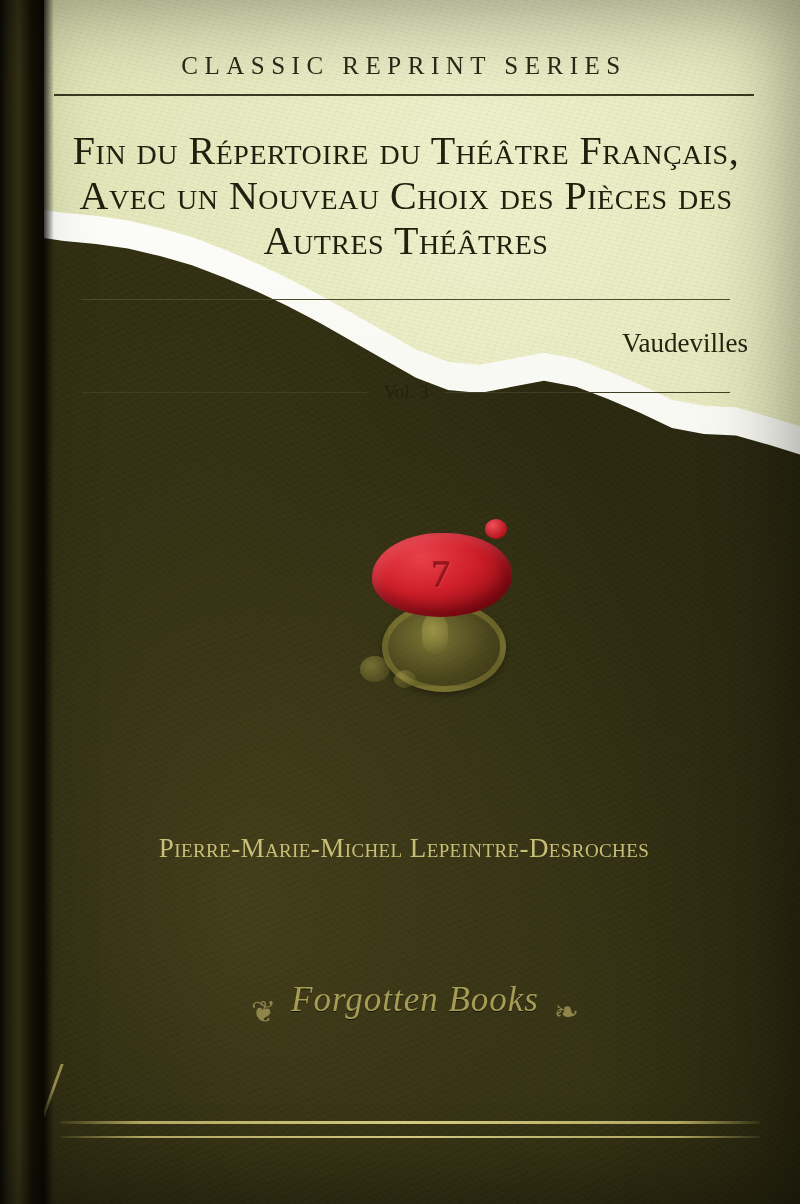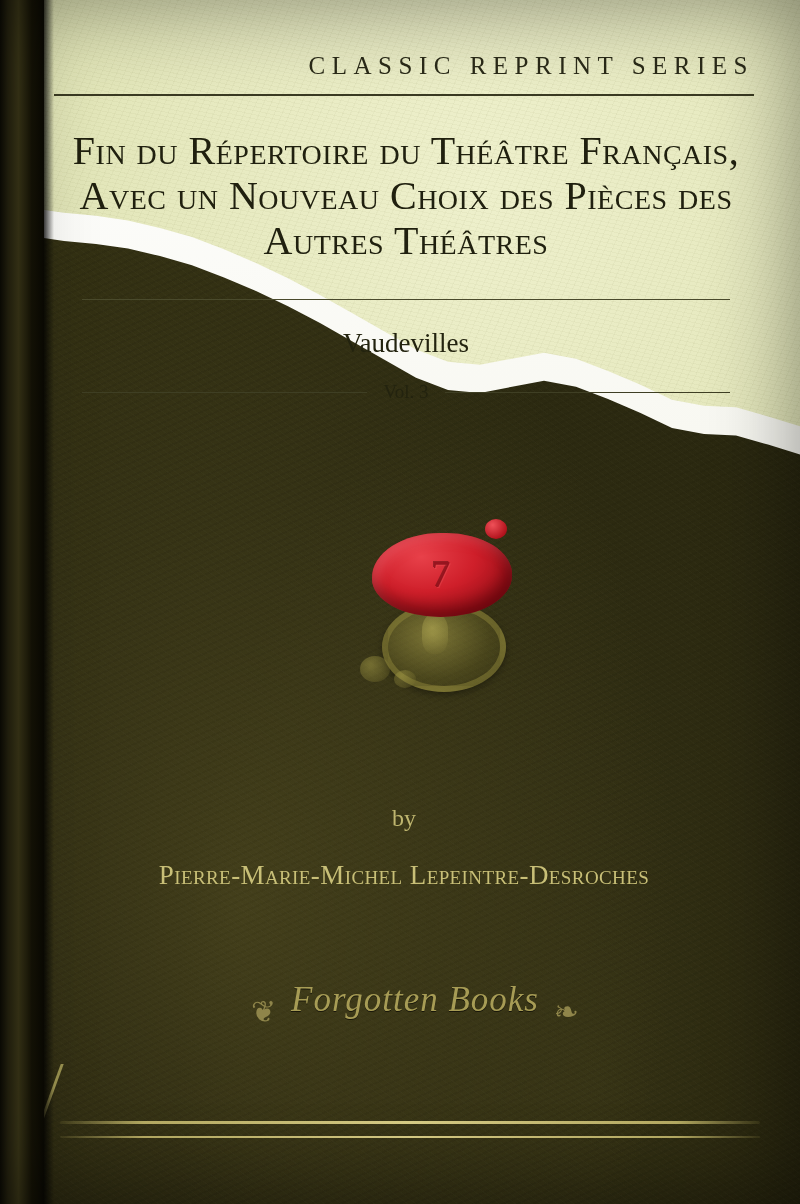--- a/index.html
+++ b/index.html
@@ -134,21 +134,20 @@
     z-index: 20;
     text-align: center;
   }
   .series-title {
     font-family: "Liberation Serif", serif;
     font-size: 25px;
     letter-spacing: 6.5px;
     color: #2a2a18;
     font-weight: 400;
     padding-bottom: 14px;
-    text-align: right;
   }
   .rule {
     height: 2px;
     background: #3a3a22;
     margin: 0 auto;
   }
   .rule-thin { height: 1px; background: #4a4a2c; }
 
   
   .title-block {
@@ -170,20 +169,21 @@
   }
   .title-rule-wrap {
     margin-top: 36px;
     padding: 0 18px;
   }
   .subtitle {
     margin-top: 28px;
     font-size: 27px;
     color: #23230f;
     font-family: "Liberation Serif", serif;
+    text-align: right;
   }
   .volume-row {
     margin-top: 22px;
     display: flex;
     align-items: center;
     justify-content: center;
     gap: 16px;
     padding: 0 18px;
   }
   .volume-row .line {
@@ -389,21 +389,20 @@
     </div>
   </div>
 
   <div class="seal">
     <div class="dot1"></div>
     <div class="blob"></div>
     <div class="mark">7</div>
   </div>
 
   <div class="author-block">
-    <div class="by-word">by</div>
     <div class="author-name">Pierre-Marie-Michel Lepeintre-Desroches</div>
   </div>
 
   <div class="publisher">
     <span class="flourish-l">❦</span>
     <div class="pub-name">Forgotten Books</div>
     <span class="flourish-r">❧</span>
   </div>
 
   <div class="bottom-rules">

